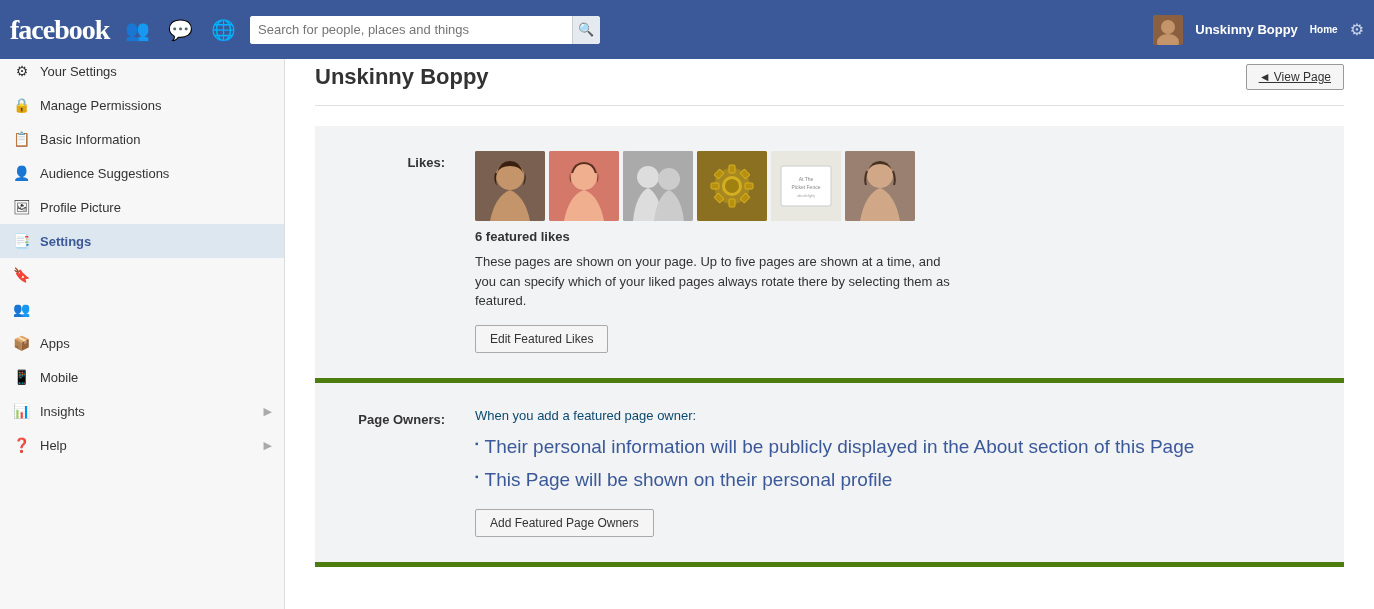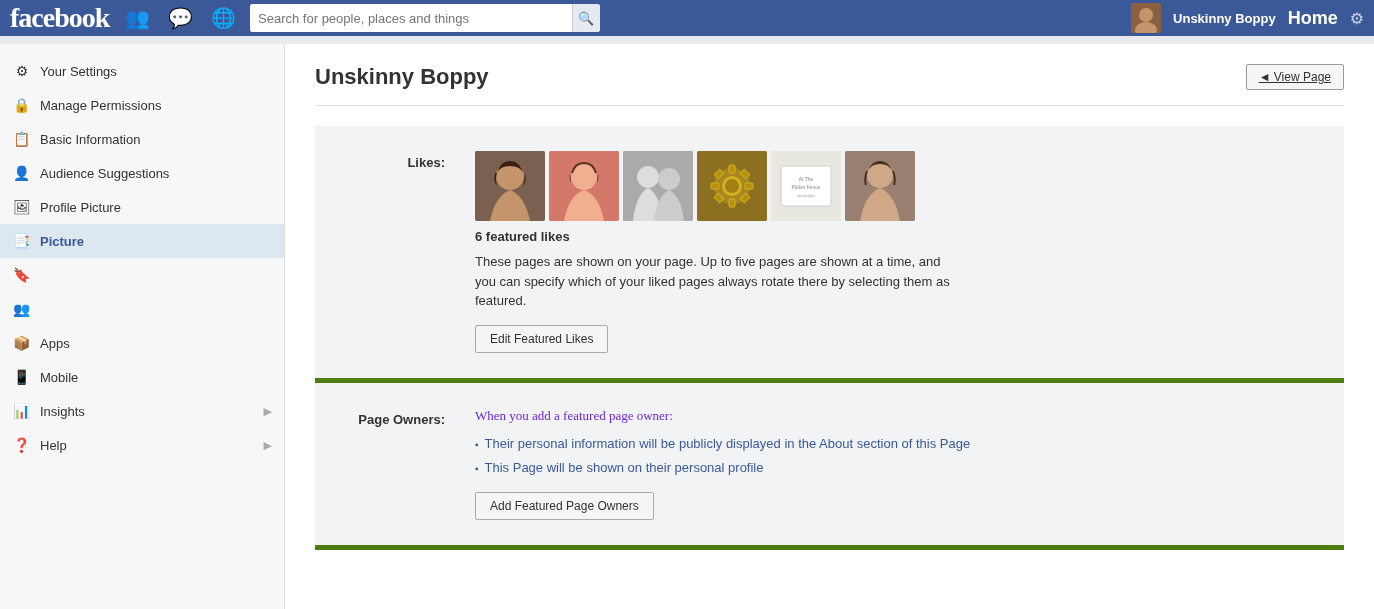--- a/index.html
+++ b/index.html
@@ -1,21 +1,21 @@
 <!DOCTYPE html>
 <html><head>
   <meta charset="utf-8">
   <style>
     * { margin: 0; padding: 0; box-sizing: border-box; }
     body { font-family: Arial, Helvetica, sans-serif; font-size: 13px; background: #e9eaed; }
 
     
     #topnav {
       background: #3b5998;
-      height: 36px;
+      height: 59px;
       display: flex;
       align-items: center;
       padding: 0 10px;
       position: fixed;
       top: 0; left: 0; right: 0;
       z-index: 100;
     }
     #topnav .logo {
       color: white;
       font-size: 28px;
@@ -83,21 +83,21 @@
       font-size: 16px;
     }
     #topnav .username {
       color: white;
       font-size: 13px;
       font-weight: bold;
       cursor: pointer;
     }
     #topnav .home-link {
       color: white;
-      font-size: 18px;
+      font-size: 10px;
       font-weight: bold;
       cursor: pointer;
     }
     #topnav .gear-icon {
       color: #c8d3e7;
       font-size: 16px;
       cursor: pointer;
     }
 
     
@@ -247,34 +247,33 @@
       background: #f5f5f5;
       padding: 6px 14px;
       font-size: 12px;
       cursor: pointer;
       border-radius: 2px;
       color: #333;
     }
 
     .page-owners-info {
       font-size: 13px;
-      color: #6d28d9;
+      color: #0c4a6e;
       margin-bottom: 10px;
-      font-family: Liberation Serif, serif;
     }
 
     .bullet-list {
       list-style: none;
       margin-bottom: 14px;
     }
     .bullet-list li {
       display: flex;
       align-items: flex-start;
       gap: 6px;
-      font-size: 13px;
+      font-size: 19px;
       color: #3b5998;
       margin-bottom: 5px;
       line-height: 1.5;
     }
     .bullet-list li::before {
       content: '▪';
       color: #3b5998;
       font-size: 10px;
       margin-top: 3px;
       flex-shrink: 0;
@@ -327,21 +326,21 @@
     <div class="sidebar-item">
       <span class="item-icon">👤</span>
       <span class="item-label">Audience Suggestions</span>
     </div>
     <div class="sidebar-item">
       <span class="item-icon">🖼</span>
       <span class="item-label">Profile Picture</span>
     </div>
     <div class="sidebar-item active">
       <span class="item-icon">📑</span>
-      <span class="item-label">Picture</span>
+      <span class="item-label">Settings</span>
     </div>
     <div class="sidebar-item">
       <span class="item-icon">🔖</span>
     </div>
     <div class="sidebar-item">
       <span class="item-icon">👥</span>
     </div>
     <div class="sidebar-item">
       <span class="item-icon">📦</span>
       <span class="item-label">Apps</span>

